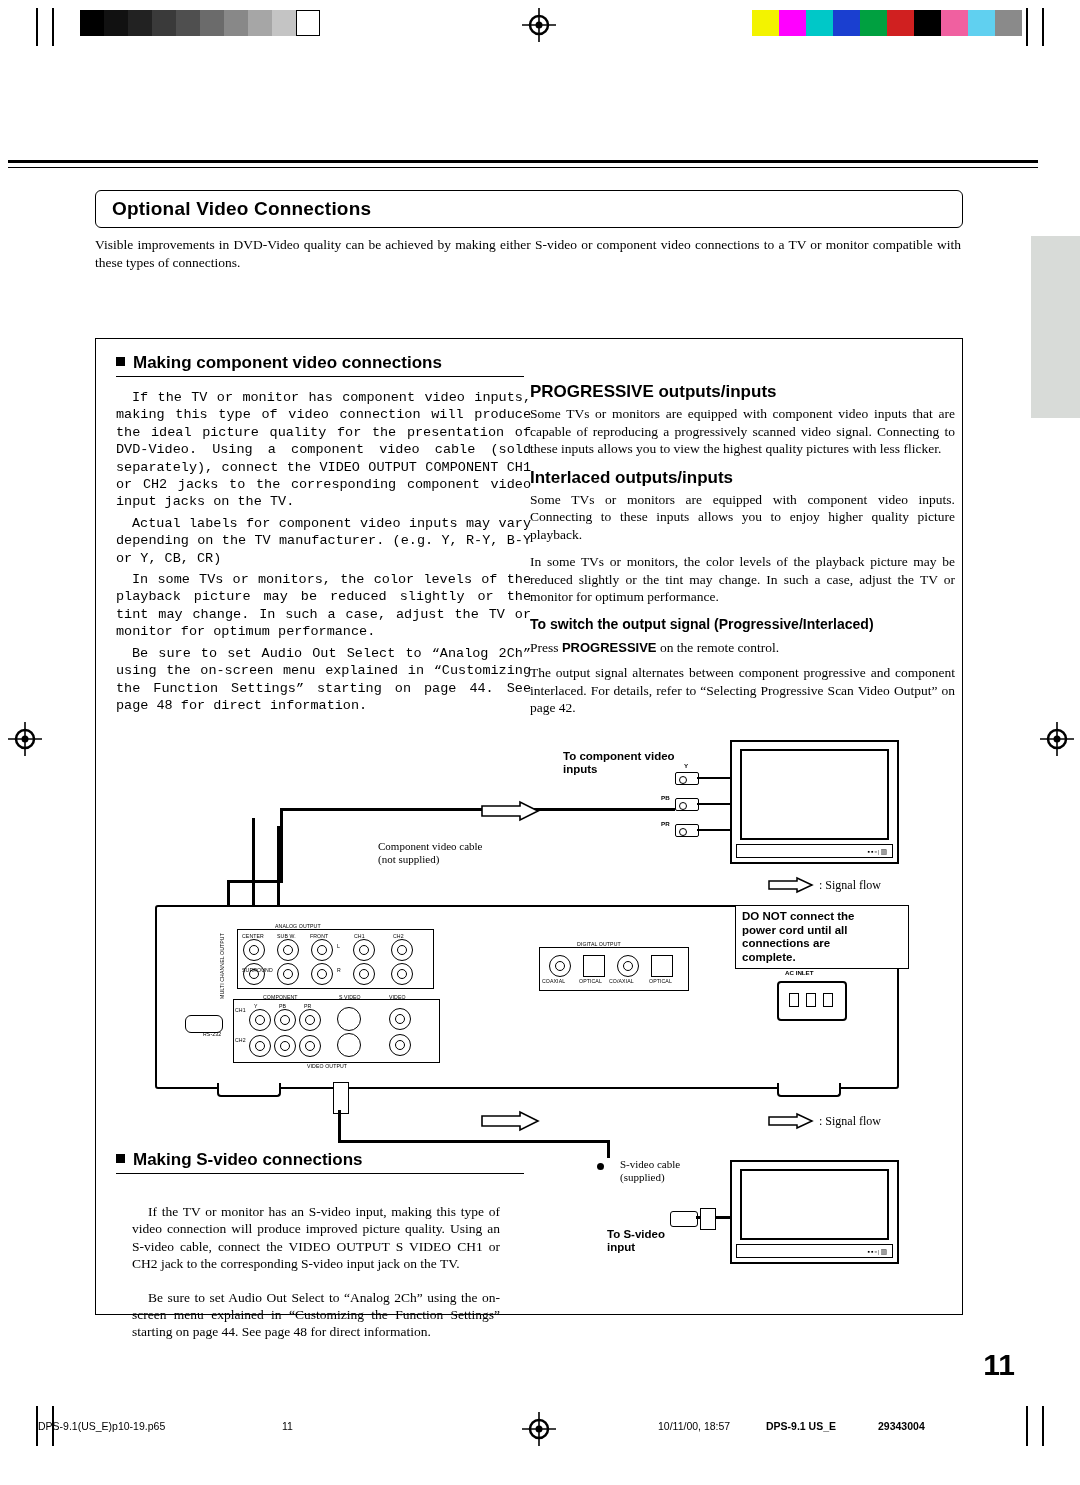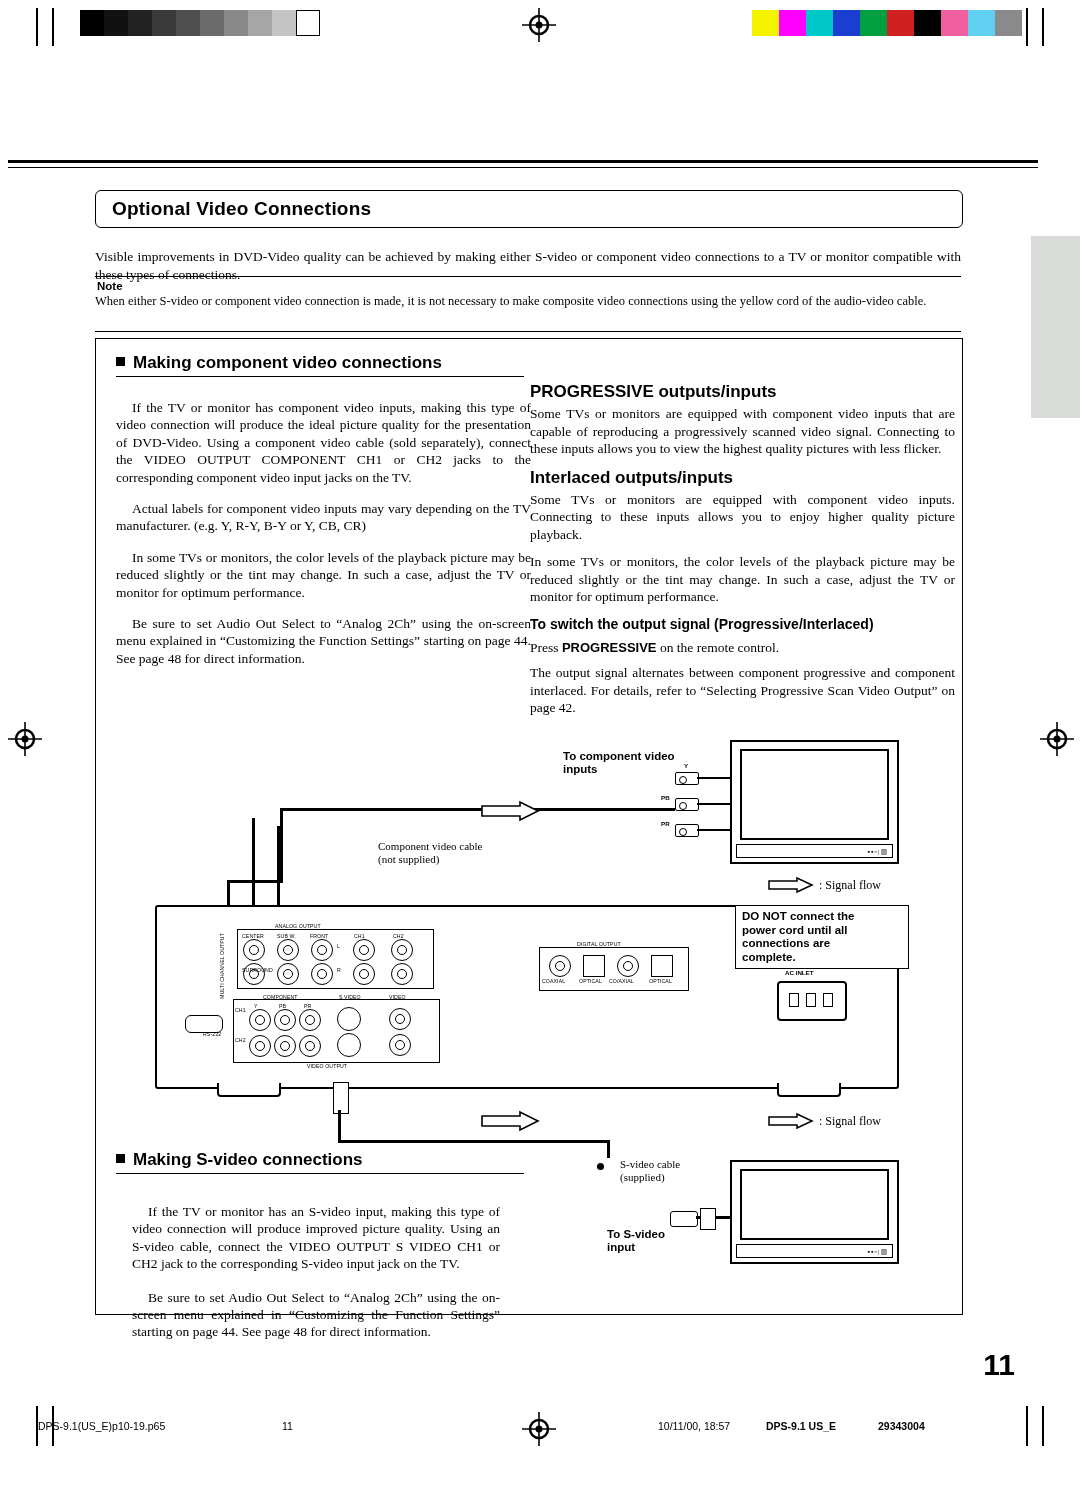--- a/index.html
+++ b/index.html
@@ -30,21 +30,21 @@
     border:1.5px solid #000; border-radius:6px;
     display:flex; align-items:center;
   }
   .title-box span {
     font-family:"Liberation Sans", sans-serif;
     font-weight:bold; font-size:19px; padding-left:16px; letter-spacing:0.2px;
   }
 
   .intro {
     position:absolute; left:95px; top:236px; width:866px;
-    font-size:13.5px; line-height:17.5px; text-align:justify;margin-top:12px;
+    font-size:13.5px; line-height:17.5px; text-align:justify;
   }
 
   
   .note-box {
     position:absolute; left:95px; top:276px; width:866px; height:54px;
     border-top:1.2px solid #000; border-bottom:1.2px solid #000;
   }
   .note-label {
     font-family:"Liberation Sans", sans-serif; font-weight:bold;
     font-size:11.5px; padding:3px 0 0 2px;
@@ -60,21 +60,21 @@
   .sec-head {
     position:absolute;
     font-family:"Liberation Sans", sans-serif;
     font-weight:bold; font-size:17px;
     border-bottom:1.5px solid #000;
     padding-bottom:3px;
   }
   .sec-head .bullet { display:inline-block; width:9px; height:9px; background:#000; margin-right:8px; vertical-align:2px; }
 
   .col-left { position:absolute; left:116px; top:385px; width:415px; font-size:13.5px; line-height:17.4px; text-align:justify; }
-  .col-left p { margin:14px 0 0 0; text-indent:16px; }
+  .col-left p { margin:4px 0 0 0; text-indent:16px;font-family:Liberation Mono, monospace; }
   .col-right { position:absolute; left:530px; top:383px; width:425px; font-size:13.5px; line-height:17.4px; text-align:justify; }
   .col-right p { margin:0; }
   .sub-head {
     font-family:"Liberation Sans", sans-serif; font-weight:bold;
     font-size:17px; margin:0 0 5px 0;
   }
   .sub-head.small { font-size:14px; }
   .gap { height:11px; }
 
   .sidetab { position:absolute; right:0; top:236px; width:79px; height:182px; background:#d8dbd8; }
@@ -196,24 +196,20 @@
 
   <div class="rule-top"></div>
   <div class="rule-top2"></div>
 
   <div class="title-box">
     <span>Optional Video Connections</span>
   </div>
 
   <div class="intro">Visible improvements in DVD-Video quality can be achieved by making either S-video or component video connections to a TV or monitor compatible with these types of connections.</div>
 
-  <div class="note-box">
-    <div class="note-label">Note</div>
-    <div class="note-text">When either S-video or component video connection is made, it is not necessary to make composite video connections using the yellow cord of the audio-video cable.</div>
-  </div>
 
   <div class="main-box"></div>
 
   <div class="sec-head" style="left:116px;top:353px;width:408px;">
     <span class="bullet"></span><span>Making component video connections</span>
   </div>
 
   <div class="col-left">
     <p>If the TV or monitor has component video inputs, making this type of video connection will produce the ideal picture quality for the presentation of DVD-Video. Using a component video cable (sold separately), connect the VIDEO OUTPUT COMPONENT CH1 or CH2 jacks to the corresponding component video input jacks on the TV.</p>
     <p>Actual labels for component video inputs may vary depending on the TV manufacturer. (e.g. Y, R-Y, B-Y or Y, CB, CR)</p>

